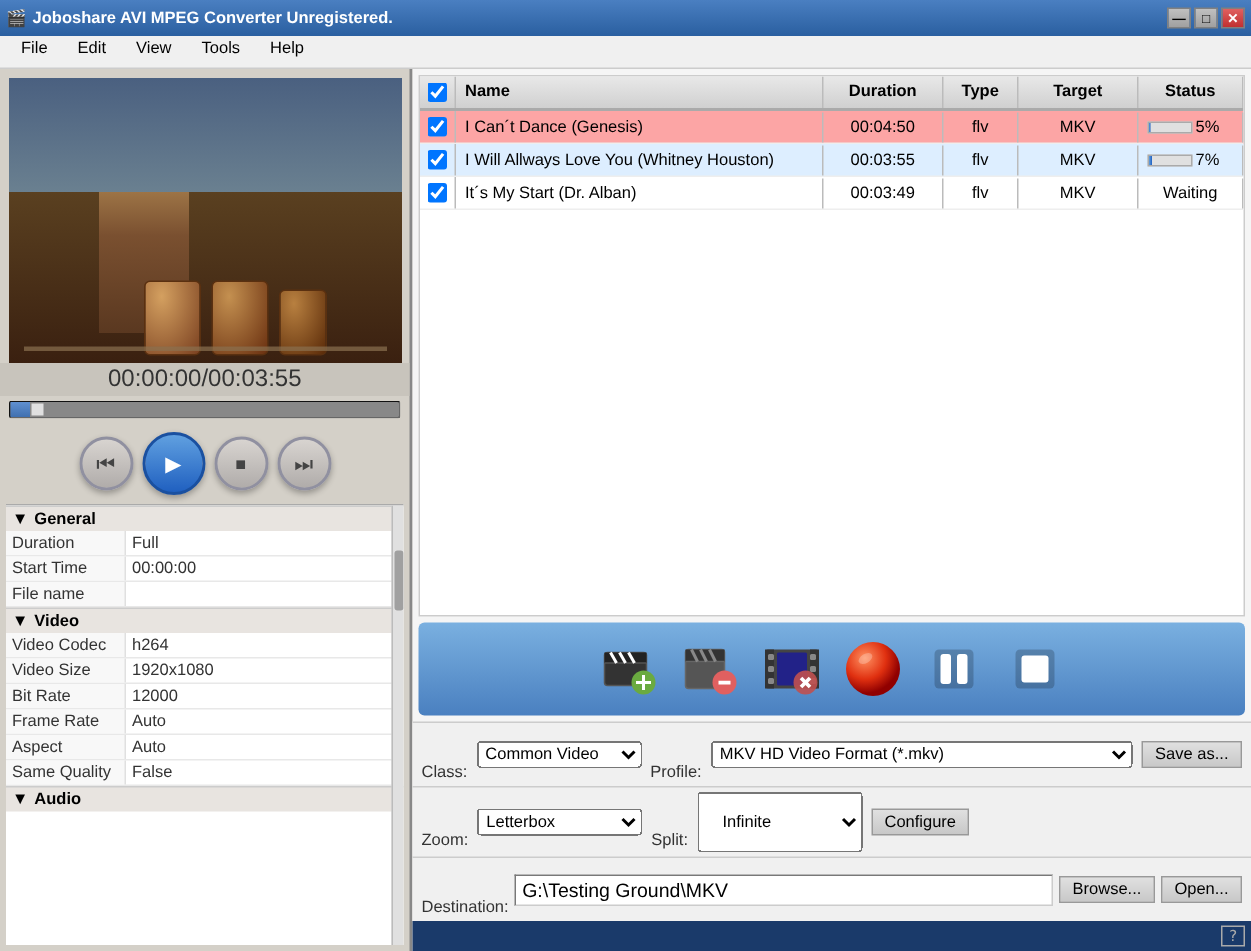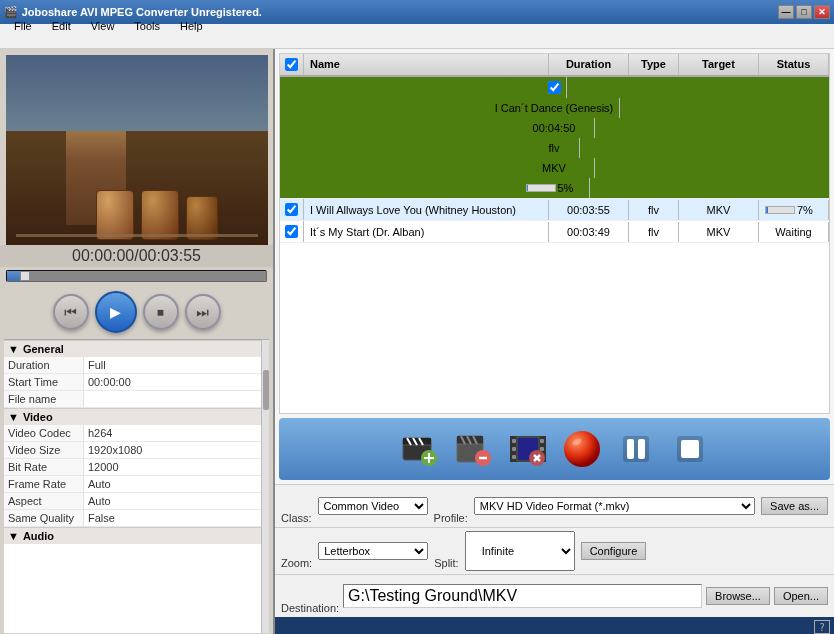--- a/index.html
+++ b/index.html
@@ -33,22 +33,22 @@
       display: flex; align-items: center; justify-content: center;
       font-size: 9px; cursor: pointer; color: black;
     }
 
     
     #menu-bar {
       background: #f0f0f0;
       border-bottom: 1px solid #ccc;
       height: 22px;
       display: flex;
-      align-items: flex-end;
-      padding: 12px 4px;
+      align-items: flex-start;
+      padding: 0 4px;
     }
     .menu-item {
       padding: 2px 10px;
       cursor: pointer;
       font-size: 11px;
       border-bottom: 2px solid transparent;
     }
 
     
     #main {
@@ -429,21 +429,21 @@
         <div class="fl-col fl-check">
           <input type="checkbox" checked="" style="">
         </div>
         <div class="fl-col fl-name">Name</div>
         <div class="fl-col fl-duration">Duration</div>
         <div class="fl-col fl-type">Type</div>
         <div class="fl-col fl-target">Target</div>
         <div class="fl-col fl-status">Status</div>
       </div>
 
-      <div class="file-row" style="background:#4d7c0f;flex-direction:column;">
+      <div class="file-row" style="background:#fca5a5;">
         <div class="fl-col fl-check">
           <input type="checkbox" checked="" style="">
         </div>
         <div class="fl-col fl-name">I Can´t Dance (Genesis)</div>
         <div class="fl-col fl-duration">00:04:50</div>
         <div class="fl-col fl-type">flv</div>
         <div class="fl-col fl-target">MKV</div>
         <div class="fl-col fl-status">
           <div class="progress-cell">
             <div class="mini-progress">
@@ -583,21 +583,21 @@
       </select>
       <span class="ctrl-label">Split:</span>
       <select style="font-size:11px;padding:12px;min-width:110px;">
         <option>Infinite</option>
       </select>
       <button class="ctrl-btn-small">Configure</button>
     </div>
 
     <div id="dest-row" style="display:flex;align-items:center;padding:3px 6px;gap:4px;background:#f0f0f0;border-top:1px solid #ccc;">
       <span class="ctrl-label">Destination:</span>
-      <div id="dest-path" style="flex:1;border:1px inset #ccc;background:white;padding:2px 4px;font-size:16px;">G:\Testing Ground\MKV</div>
+      <div id="dest-path" style="flex:1;border:1px inset #ccc;background:white;padding:2px 4px;font-size:13px;">G:\Testing Ground\MKV</div>
       <button class="ctrl-btn-small">Browse...</button>
       <button class="ctrl-btn-small">Open...</button>
     </div>
 
     <div id="status-bar">
       <div id="status-bar-help">?</div>
     </div>
 
   </div>
 </div>

